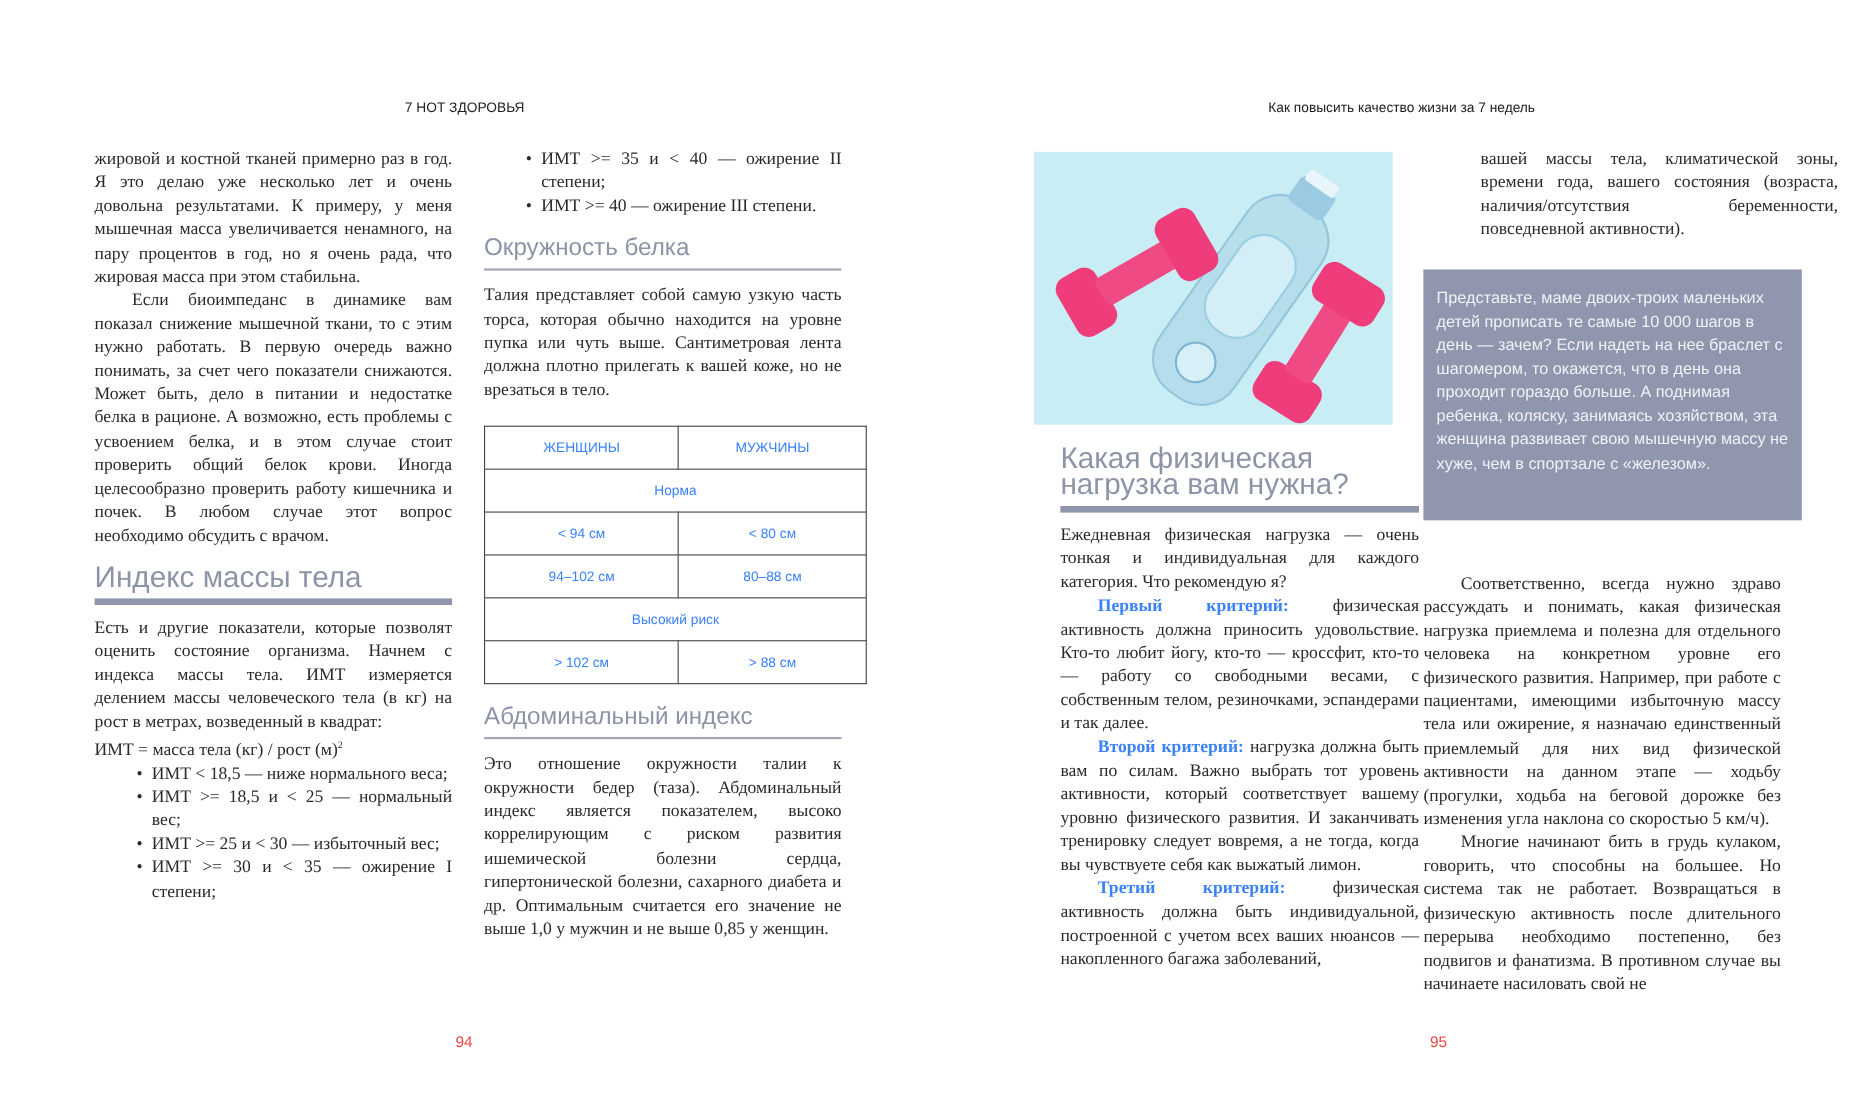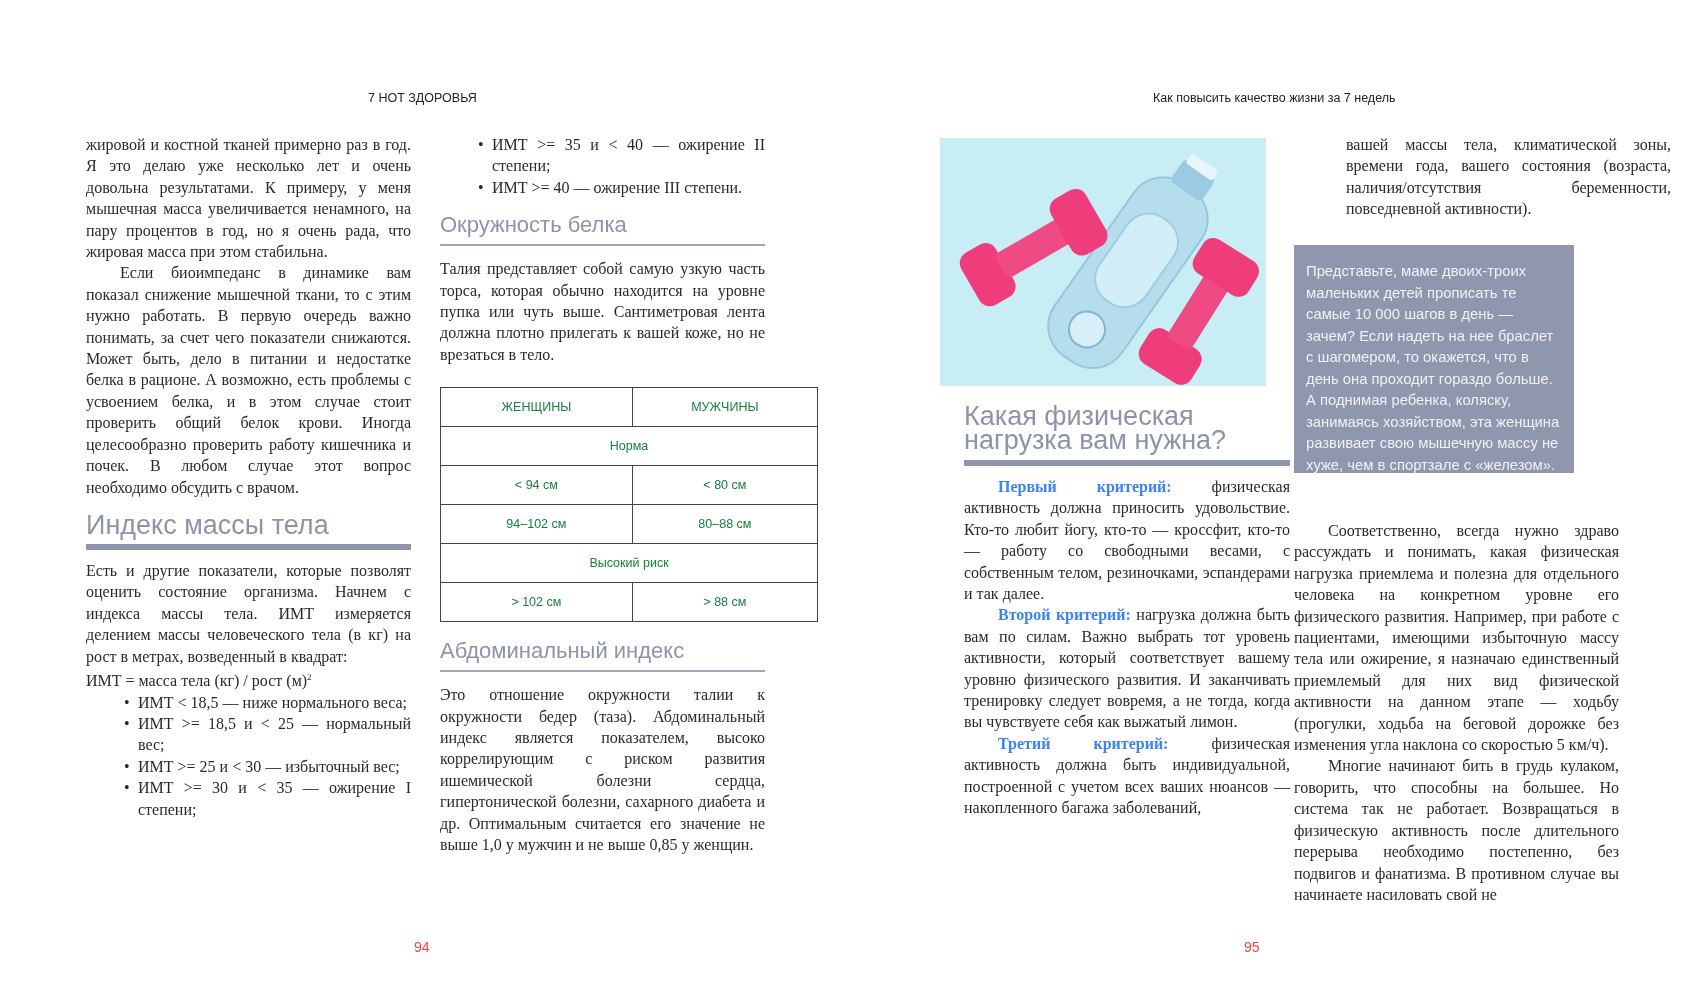--- a/index.html
+++ b/index.html
@@ -10,24 +10,24 @@
   .col p { margin:0; text-align:justify; hyphens:auto; }
   .col p.indent { text-indent:34px; }
   .h2 { font-family:"Liberation Sans", sans-serif; color:#8e94a8; font-weight:normal; margin:0; }
   .h2.big { font-size:27px; line-height:30px; }
   .h2.mid { font-size:22px; line-height:26px; }
   .rule-thick { height:6px; background:#8f95ab; margin:4px 0 10px 0; }
   .rule-thin { height:2px; background:#a2a6b6; margin:6px 0 12px 0; }
   ul.bmi { margin:0; padding:0 0 0 52px; list-style:none; }
   ul.bmi li { position:relative; text-align:justify; }
   ul.bmi li::before { content:"•"; position:absolute; left:-14px; }
-  table.waist { border-collapse:collapse; width:378px; font-family:"Liberation Sans", sans-serif; font-size:12.5px; color:#15803d; }
+  table.waist { border-collapse:collapse; width:348px; font-family:"Liberation Sans", sans-serif; font-size:12.5px; color:#3b82f6; }
   table.waist td { border:1.3px solid #444; height:38px; text-align:center; padding:0; }
   .photo { position:absolute; left:940px; top:138px; width:326px; height:248px; background:#c9edf5; overflow:hidden; }
-  .callout { position:absolute; left:1294px; top:245px; width:280px; height:228px; background:#8f96ad; padding:16px 12px; box-sizing:border-box; font-family:"Liberation Sans", sans-serif; font-size:14.8px; line-height:21.5px; color:#f1f2f6; }
+  .callout { position:absolute; left:1294px; top:245px; width:344px; height:228px; background:#8f96ad; padding:16px 12px; box-sizing:border-box; font-family:"Liberation Sans", sans-serif; font-size:14.8px; line-height:21.5px; color:#f1f2f6; }
   b { font-weight:bold; color:#3b82f6; }
   sup { font-size:9px; }
 </style>
 </head>
 <body>
 
 <div>
   <div class="runhead" style="left:368px;">7 НОТ ЗДОРОВЬЯ</div>
 
   <div class="col" style="left:86px;">
@@ -112,30 +112,31 @@
         <rect x="185" y="147" width="40" height="60" rx="12" fill="#ee3d7a"></rect>
         <rect x="220" y="163" width="80" height="28" rx="6" fill="#f04a84"></rect>
         <rect x="290" y="145" width="40" height="64" rx="12" fill="#ee3d7a"></rect>
       </g>
     </svg>
   </div>
 
   <div class="col" style="left:940px; top:404px; width:326px;margin-left:24px;">
     <h2 class="h2 big" style="line-height:24px;">Какая физическая нагрузка вам нужна?</h2>
     <div class="rule-thick" style="margin-top:8px;"></div>
+    <p>Ежедневная физическая нагрузка — очень тонкая и индивидуальная для каждого категория. Что рекомендую я?</p>
     <p class="indent"><b>Первый критерий:</b><span> физическая активность должна приносить удовольствие. Кто-то любит йогу, кто-то — кроссфит, кто-то — работу со свободными весами, с собственным телом, резиночками, эспандерами и так далее.</span></p>
     <p class="indent"><b>Второй критерий:</b><span> нагрузка должна быть вам по силам. Важно выбрать тот уровень активности, который соответствует вашему уровню физического развития. И заканчивать тренировку следует вовремя, а не тогда, когда вы чувствуете себя как выжатый лимон.</span></p>
     <p class="indent"><b>Третий критерий:</b><span> физическая активность должна быть индивидуальной, построенной с учетом всех ваших нюансов — накопленного багажа заболеваний,</span></p>
   </div>
 
   <div class="col" style="left:1346px; width:325px;">
     <p>вашей массы тела, климатической зоны, времени года, вашего состояния (возраста, наличия/отсутствия беременности, повседневной активности).</p>
   </div>
 
   <div class="callout">Представьте, маме двоих-троих маленьких детей прописать те самые 10 000 шагов в день — зачем? Если надеть на нее браслет с шагомером, то окажется, что в день она проходит гораздо больше. А поднимая ребенка, коляску, занимаясь хозяйством, эта женщина развивает свою мышечную массу не хуже, чем в спортзале с «железом».</div>
 
   <div class="col" style="left:1294px; top:520px; width:325px;">
     <p class="indent">Соответственно, всегда нужно здраво рассуждать и понимать, какая физическая нагрузка приемлема и полезна для отдельного человека на конкретном уровне его физического развития. Например, при работе с пациентами, имеющими избыточную массу тела или ожирение, я назначаю единственный приемлемый для них вид физической активности на данном этапе — ходьбу (прогулки, ходьба на беговой дорожке без изменения угла наклона со скоростью 5 км/ч).</p>
     <p class="indent">Многие начинают бить в грудь кулаком, говорить, что способны на большее. Но система так не работает. Возвращаться в физическую активность после длительного перерыва необходимо постепенно, без подвигов и фанатизма. В противном случае вы начинаете насиловать свой не</p>
   </div>
 
-  <div class="pagenum" style="left:1244px;">95</div>
+  <div class="pagenum" style="left:1300px;">95</div>
 </div>
 
 </body></html>

